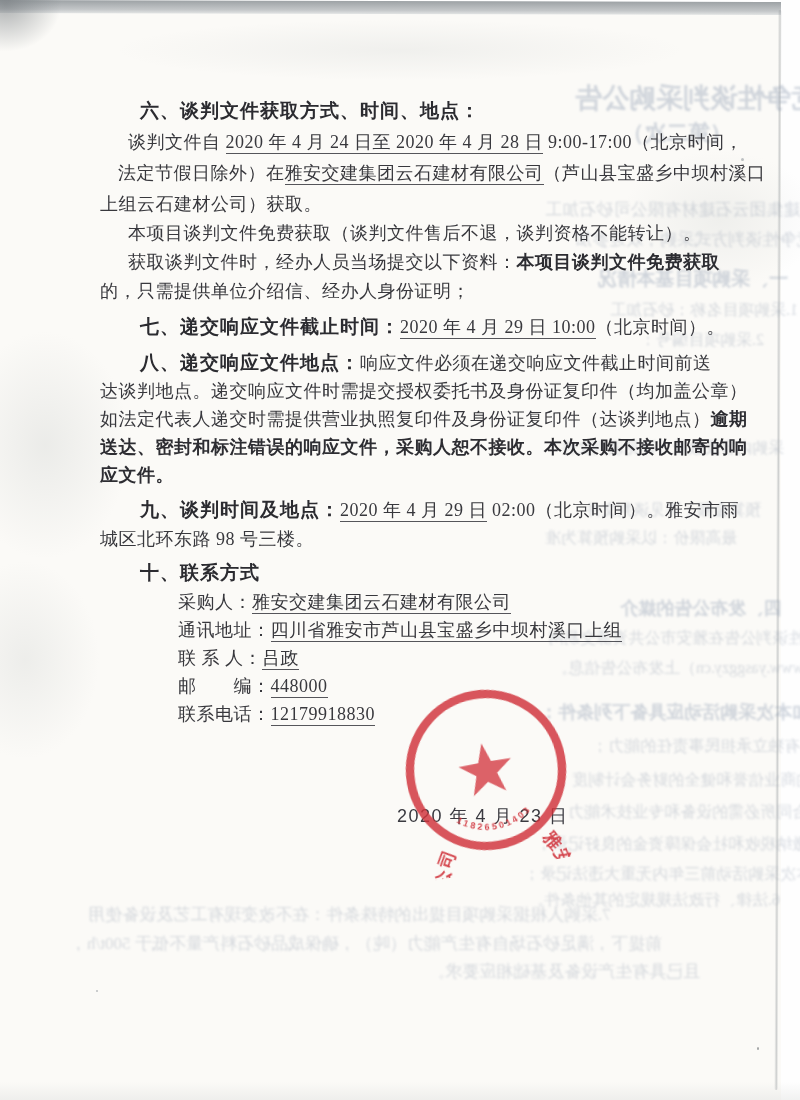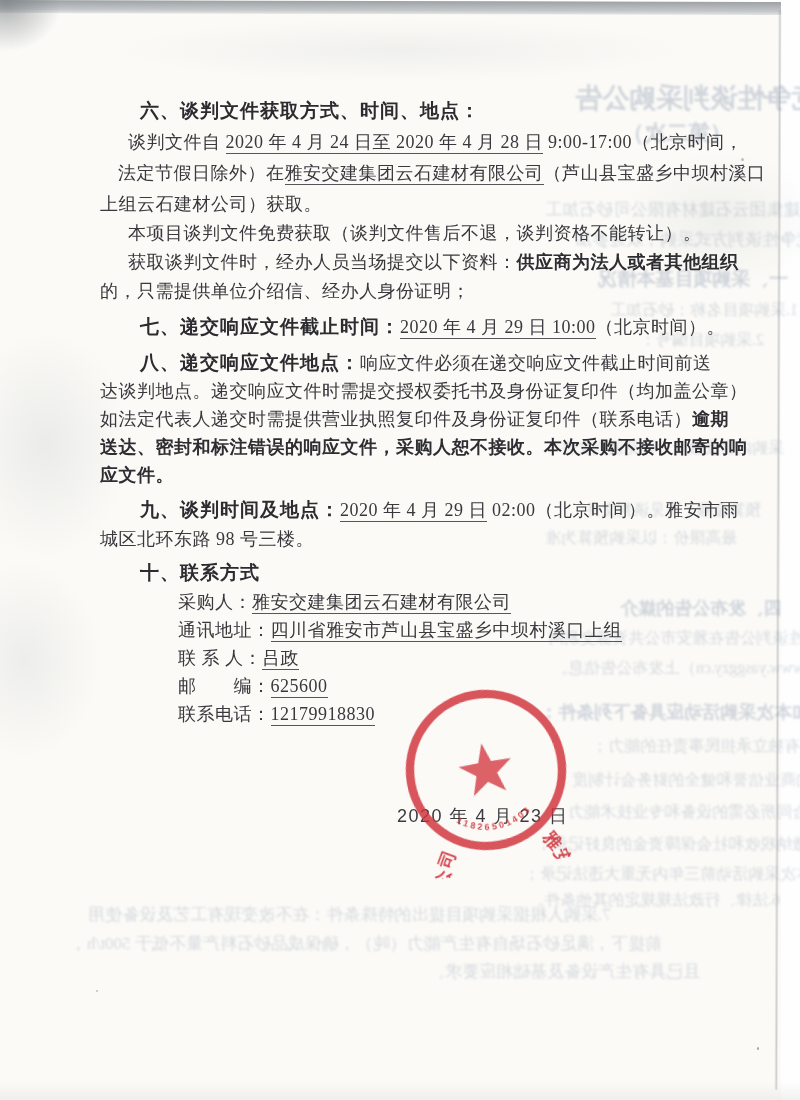--- a/index.html
+++ b/index.html
@@ -85,45 +85,45 @@
 
 <div class="ln hd" style="left:140px;top:98px">六、谈判文件获取方式、时间、地点：</div>
 
 <div class="ln" style="left:128px;top:130px"><span>谈判文件自 </span><span class="u">2020 年 4 月 24 日至 2020 年 4 月 28 日</span><span> 9:00-17:00（北京时间，</span></div>
 
 <div class="ln" style="left:118px;top:161px"><span>法定节假日除外）在</span><span class="u">雅安交建集团云石建材有限公司</span><span>（芦山县宝盛乡中坝村溪口</span></div>
 
 <div class="ln" style="left:100px;top:192px">上组云石建材公司）获取。</div>
 <div class="ln" style="left:128px;top:221px">本项目谈判文件免费获取（谈判文件售后不退，谈判资格不能转让）。</div>
 
-<div class="ln" style="left:128px;top:250px"><span>获取谈判文件时，经办人员当场提交以下资料：</span><span class="b">供应商为法人或者其他组织</span></div>
+<div class="ln" style="left:128px;top:250px"><span>获取谈判文件时，经办人员当场提交以下资料：</span><span class="b">本项目谈判文件免费获取</span></div>
 
 <div class="ln" style="left:100px;top:279px">的，只需提供单位介绍信、经办人身份证明；</div>
 
 <div class="ln" style="left:140px;top:314px"><span class="hd">七、递交响应文件截止时间：</span><span class="u">2020 年 4 月 29 日 10:00</span><span>（北京时间）。</span></div>
 
 <div class="ln" style="left:140px;top:350px"><span class="hd">八、递交响应文件地点：</span><span>响应文件必须在递交响应文件截止时间前送</span></div>
 
 <div class="ln" style="left:100px;top:379px">达谈判地点。递交响应文件时需提交授权委托书及身份证复印件（均加盖公章）</div>
 
-<div class="ln" style="left:100px;top:407px"><span>如法定代表人递交时需提供营业执照复印件及身份证复印件（联系电话）</span><span class="b">逾期</span></div>
+<div class="ln" style="left:100px;top:407px"><span>如法定代表人递交时需提供营业执照复印件及身份证复印件（达谈判地点）</span><span class="b">逾期</span></div>
 
 <div class="ln b" style="left:100px;top:435px">送达、密封和标注错误的响应文件，采购人恕不接收。本次采购不接收邮寄的响</div>
 <div class="ln b" style="left:100px;top:463px">应文件。</div>
 
 <div class="ln" style="left:140px;top:497px"><span class="hd">九、谈判时间及地点：</span><span class="u">2020 年 4 月 29 日</span><span> 02:00（北京时间）。雅安市雨</span></div>
 
 <div class="ln" style="left:100px;top:527px">城区北环东路 98 号三楼。</div>
 
 <div class="ln hd" style="left:140px;top:560px">十、联系方式</div>
 
 <div class="ln" style="left:178px;top:590px"><span>采购人：</span><span class="u">雅安交建集团云石建材有限公司</span></div>
 <div class="ln" style="left:178px;top:618px"><span>通讯地址：</span><span class="u">四川省雅安市芦山县宝盛乡中坝村溪口上组</span></div>
 <div class="ln" style="left:178px;top:646px"><span>联 系 人：</span><span class="u">吕政</span></div>
-<div class="ln" style="left:178px;top:674px"><span>邮　　编：</span><span class="u">625600</span></div>
+<div class="ln" style="left:178px;top:674px"><span>邮　　编：</span><span class="u">448000</span></div>
 <div class="ln" style="left:178px;top:702px"><span>联系电话：</span><span class="u">12179918830</span></div>
 
 <svg class="stamp" viewBox="0 0 200 200" aria-hidden="true">
   <g>
     <circle cx="100" cy="100" r="76" fill="none" stroke="#d0333c" stroke-width="8.5" opacity=".92"></circle>
     <path id="sealTextArc" d="M 100 156 A 56 56 0 1 1 99.99 156" fill="none"></path>
     <path id="sealSerialArc" d="M 64 148 A 60 60 0 0 0 136 148" fill="none"></path>
     <text font-size="17.5" font-weight="700" fill="#d0333c" letter-spacing="0.5" font-family="Liberation Serif,serif">
       <textPath href="#sealTextArc" startOffset="50%" text-anchor="middle">雅安交建集团云石建材有限公司</textPath>
     </text>

